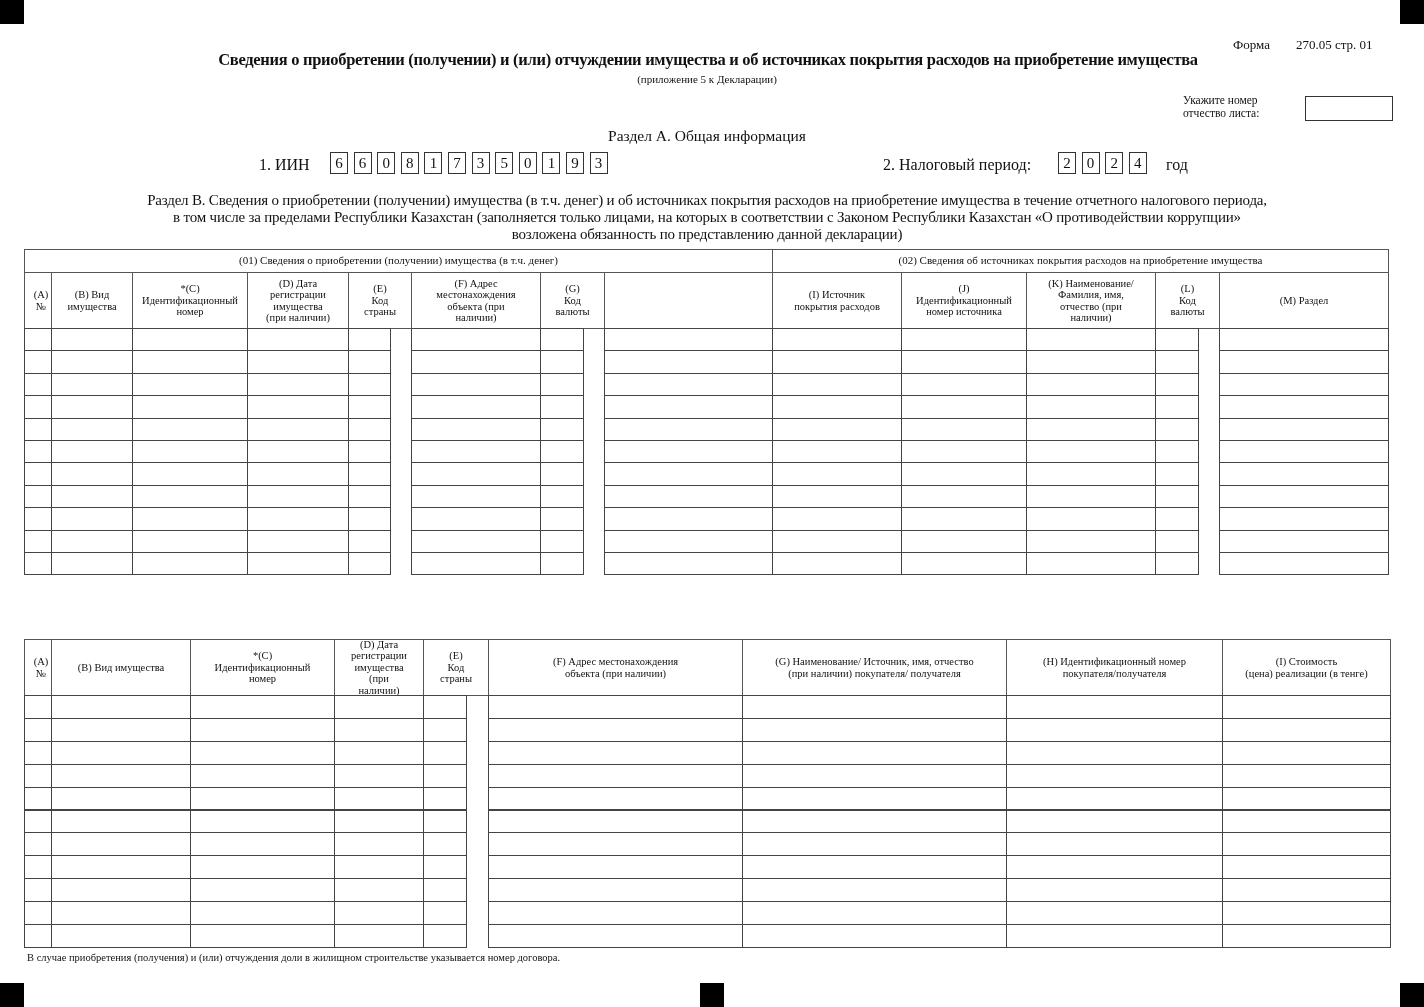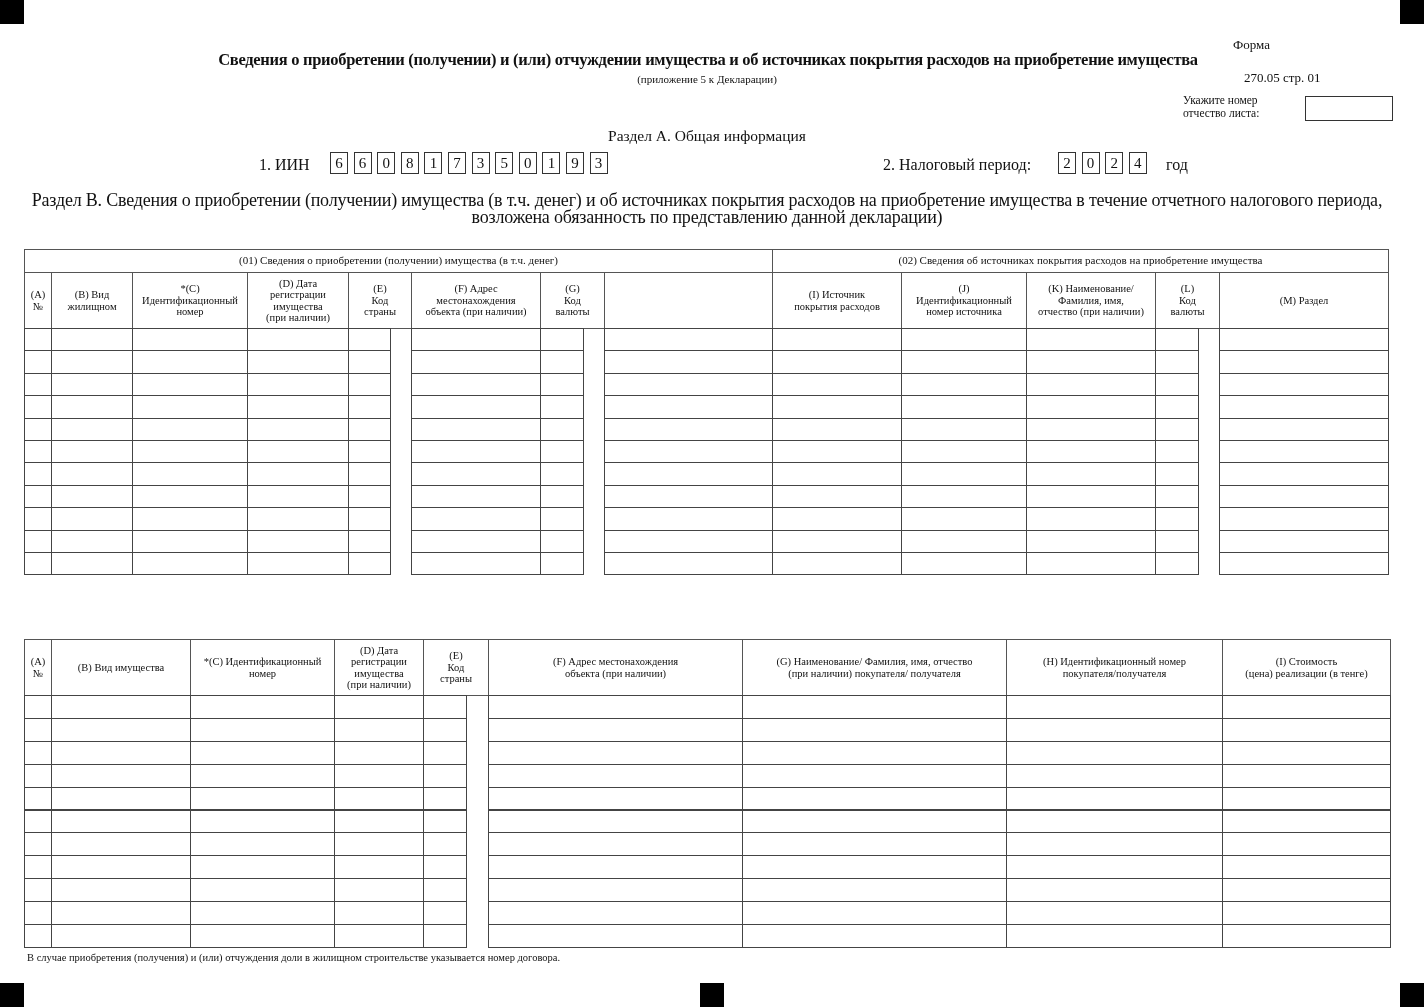--- a/index.html
+++ b/index.html
@@ -10,36 +10,36 @@
   .center { text-align:center; }
   .title { font-weight:bold; font-size:16.5px; letter-spacing:-0.3px; white-space:nowrap; }
   .sub { font-size:11px; white-space:nowrap; }
   .label { font-size:15px; white-space:nowrap; }
   .small { font-size:12px; line-height:13px; }
   .digit { position:absolute; width:18px; height:22px; border:1px solid #333; box-sizing:border-box;
            font-size:15px; text-align:center; line-height:20px; background:#fff; }
   .sheet-box { position:absolute; border:1px solid #333; box-sizing:border-box; background:#fff; }
   .hdr { position:absolute; box-sizing:border-box; border:1px solid #555; display:flex;
          align-items:center; justify-content:center; text-align:center;
-         font-size:10.5px; line-height:11.5px; padding:1px 10px; background:#fff; }
+         font-size:10.5px; line-height:11.5px; padding:1px 16px; background:#fff; }
   .cell { position:absolute; box-sizing:border-box; border:1px solid #444; background:#fff; }
-  .sect { font-size:18px; line-height:17px; text-align:center; white-space:nowrap; letter-spacing:-0.2px; }
+  .sect { font-size:15px; line-height:17px; text-align:center; white-space:nowrap; letter-spacing:-0.2px; }
   .foot { font-size:10.5px; line-height:14px; white-space:nowrap; }
 </style>
 </head>
 <body>
 
 <div class="marker" style="left:0;top:0;width:24px;height:24px;"></div>
 <div class="marker" style="left:1400px;top:0;width:24px;height:24px;"></div>
 <div class="marker" style="left:0;top:983px;width:24px;height:24px;"></div>
 <div class="marker" style="left:700px;top:983px;width:24px;height:24px;"></div>
 <div class="marker" style="left:1400px;top:983px;width:24px;height:24px;"></div>
 
 <div class="abs label" style="left:1233px;top:37px;font-size:13px;">Форма</div>
-<div class="abs label" style="left:1244px;top:37px;font-size:13px;margin-top:33px;">270.05 стр. 01</div>
+<div class="abs label" style="left:1296px;top:37px;font-size:13px;">270.05 стр. 01</div>
 <div class="abs title center" style="left:0;width:1416px;top:50px;">Сведения о приобретении (получении) и (или) отчуждении имущества и об источниках покрытия расходов на приобретение имущества</div>
 <div class="abs sub center" style="left:0;width:1414px;top:73px;">(приложение 5 к Декларации)</div>
 
 <div class="abs small" style="left:1183px;top:94px;font-size:11.5px;text-align:left;">
   <div>Укажите номер</div>
   <div>отчество листа:</div>
 </div>
 <div class="sheet-box" style="left:1305px;top:96px;width:88px;height:25px;">
   <span></span>
 </div>
@@ -65,30 +65,31 @@
 <div id="period-boxes" style="position:absolute;left:1058px;top:152px;width:96px;height:24px;">
     <div class="digit" style="left: 0px; top: 0px;">2</div>
     <div class="digit" style="left: 23.6px; top: 0px;">0</div>
     <div class="digit" style="left: 47.2px; top: 0px;">2</div>
     <div class="digit" style="left: 70.8px; top: 0px;">4</div>
   </div>
 <div class="abs label" style="left:1166px;top:156px;font-size:16px;">год</div>
 
 <div class="abs sect" style="left:0;width:1414px;top:192px;">
   <div>Раздел В. Сведения о приобретении (получении) имущества (в т.ч. денег) и об источниках покрытия расходов на приобретение имущества в течение отчетного налогового периода,</div>
+  <div>в том числе за пределами Республики Казахстан (заполняется только лицами, на которых в соответствии с Законом Республики Казахстан «О противодействии коррупции»</div>
   <div>возложена обязанность по представлению данной декларации)</div>
 </div>
 
 <div id="section-b-table" style="position:absolute;left:0;top:0;width:1424px;height:1007px;pointer-events:none;">
   <div class="hdr" style="left:24px;top:249px;width:749px;height:24px;font-size:11px;">(01) Сведения о приобретении (получении) имущества (в т.ч. денег)</div>
   <div class="hdr" style="left:772px;top:249px;width:617px;height:24px;font-size:11px;">(02) Сведения об источниках покрытия расходов на приобретение  имущества</div>
 <div class="hdr" style="left: 24px; top: 272px; width: 28px; height: 57px; white-space: pre-line;">(A)
 №</div>
     <div class="hdr" style="left: 51px; top: 272px; width: 82px; height: 57px; white-space: pre-line;">(B) Вид
-жилищном</div>
+имущества</div>
     <div class="hdr" style="left: 132px; top: 272px; width: 116px; height: 57px; white-space: pre-line;">*(C)
 Идентификационный
 номер</div>
     <div class="hdr" style="left: 247px; top: 272px; width: 102px; height: 57px; white-space: pre-line;">(D) Дата
 регистрации
 имущества
 (при наличии)</div>
     <div class="hdr" style="left: 348px; top: 272px; width: 64px; height: 57px; white-space: pre-line;">(E)
 Код
 страны</div>
@@ -288,21 +289,21 @@
 номер</div>
     <div class="hdr" style="left: 334px; top: 639px; width: 90px; height: 57px; white-space: pre-line;">(D) Дата
 регистрации
 имущества
 (при наличии)</div>
     <div class="hdr" style="left: 423px; top: 639px; width: 66px; height: 57px; white-space: pre-line;">(E)
 Код
 страны</div>
     <div class="hdr" style="left: 488px; top: 639px; width: 255px; height: 57px; white-space: pre-line;">(F) Адрес местонахождения
 объекта (при наличии)</div>
-    <div class="hdr" style="left: 742px; top: 639px; width: 265px; height: 57px; white-space: pre-line;">(G) Наименование/ Фамилия, имя, отчество
+    <div class="hdr" style="left: 742px; top: 639px; width: 265px; height: 57px; white-space: pre-line;">(G) Наименование/ Источник, имя, отчество
 (при наличии) покупателя/ получателя</div>
     <div class="hdr" style="left: 1006px; top: 639px; width: 217px; height: 57px; white-space: pre-line;">(H) Идентификационный номер
 покупателя/получателя</div>
     <div class="hdr" style="left: 1222px; top: 639px; width: 169px; height: 57px; white-space: pre-line;">(I) Стоимость
 (цена) реализации (в тенге)</div>
     <div style="position: absolute; left: 0px; top: 0px;">
       <div class="cell" style="left: 24px; top: 695px; width: 28px; height: 23.9px; pointer-events: auto;"></div>
       <div class="cell" style="left: 51px; top: 695px; width: 140px; height: 23.9px; pointer-events: auto;"></div>
       <div class="cell" style="left: 190px; top: 695px; width: 145px; height: 23.9px; pointer-events: auto;"></div>
       <div class="cell" style="left: 334px; top: 695px; width: 90px; height: 23.9px; pointer-events: auto;"></div>

